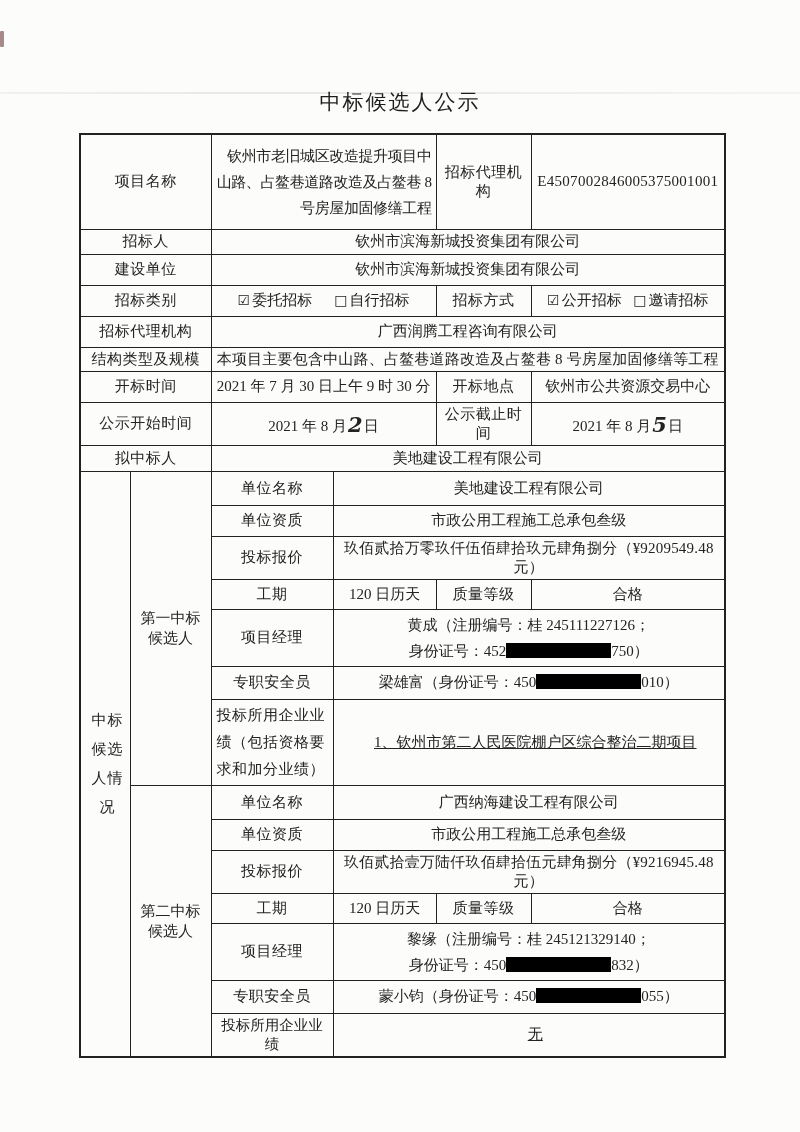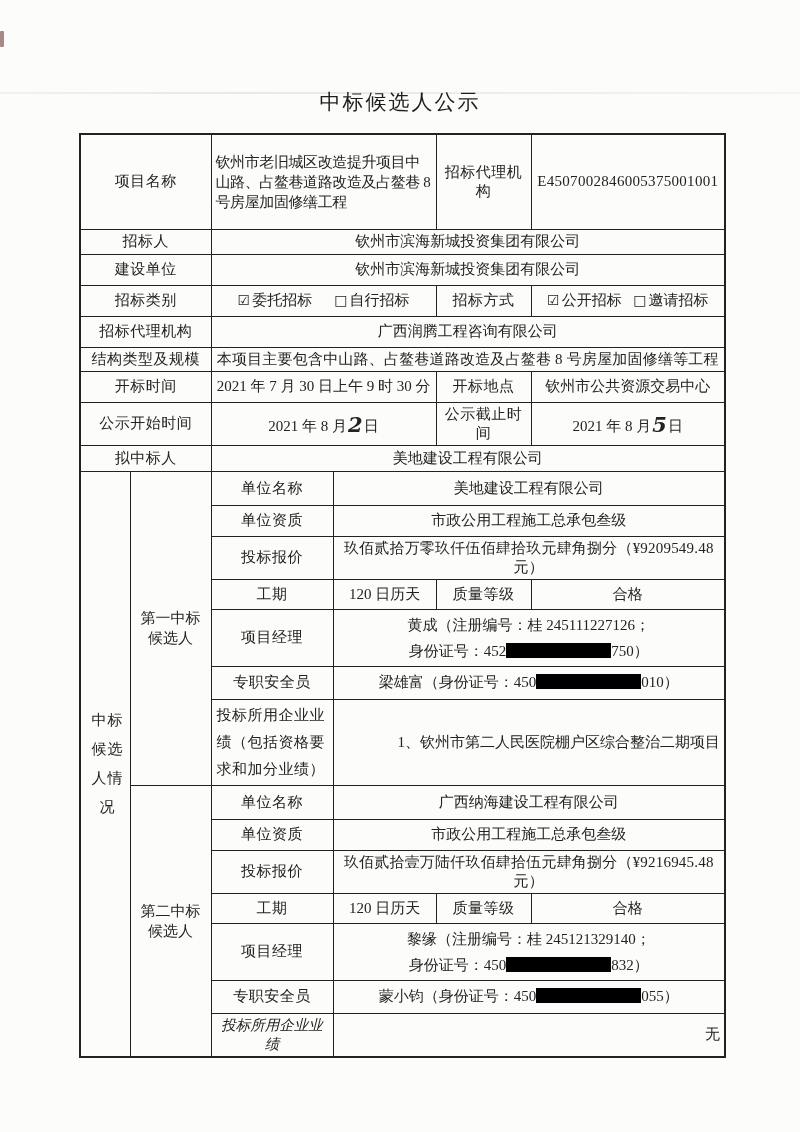--- a/index.html
+++ b/index.html
@@ -24,22 +24,22 @@
   }
   table.doc {
     position:absolute; left:79px; top:133px; width:645px;
     border-collapse:collapse; table-layout:fixed;
     font-size:15px; color:#232323;
   }
   table.doc, table.doc td { border:1px solid #222; }
   table.doc { border-width:2px; }
   td { vertical-align:middle; text-align:center; padding:2px 4px; overflow:hidden; }
   td.lbl { letter-spacing:.5px; }
-  td.left { text-align:right; padding-left:17px; }
-  .wrapname { line-height:20px; letter-spacing:-.4px; text-align:left; }
+  td.left { text-align:center; padding-left:17px;text-decoration:underline; }
+  .wrapname { line-height:26px; letter-spacing:-.4px; text-align:right; }
   .bidno { letter-spacing:.3px; }
   .cbrow { display:flex; justify-content:space-evenly; align-items:center; }
   .cb .box { font-family:"DejaVu Sans",sans-serif; font-size:14px; margin-right:2px; }
   .hand {
     font-style:italic; font-weight:700; font-size:21px;
     font-family:"DejaVu Serif",serif; position:relative; top:1px; padding:0 1px;
   }
   .vlabel { width:3em; margin:0 auto; line-height:29px; letter-spacing:1px; }
   .ranklabel { width:4em; margin:0 auto; line-height:20px; }
   .perf-lbl { line-height:27px; letter-spacing:.5px; text-align:left; padding:0 1px;font-family:Liberation Serif, serif; }
@@ -203,18 +203,18 @@
       <div>黎缘（注册编号：桂 245121329140；</div>
       <div><span>身份证号：450</span><span class="redact"></span><span>832）</span></div>
     </td>
   </tr>
   <tr style="height:33px">
     <td class="lbl">专职安全员</td>
     <td colspan="3"><span>蒙小钧（身份证号：450</span><span class="redact"></span><span>055）</span></td>
   </tr>
   <tr style="height:31px">
     <td>
-          <div style="letter-spacing:0; font-size:14.5px;font-style:italic;">投标所用企业业绩</div>
+          <div style="letter-spacing:0; font-size:14.5px;">投标所用企业业绩</div>
         </td>
     <td colspan="3" class="left">无</td>
   </tr>
 </tbody>
   </table>
 
 </body></html>

